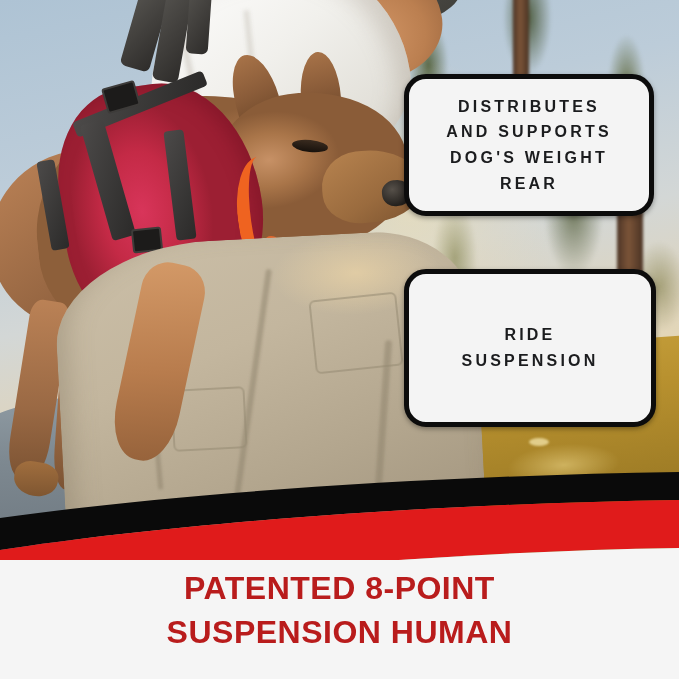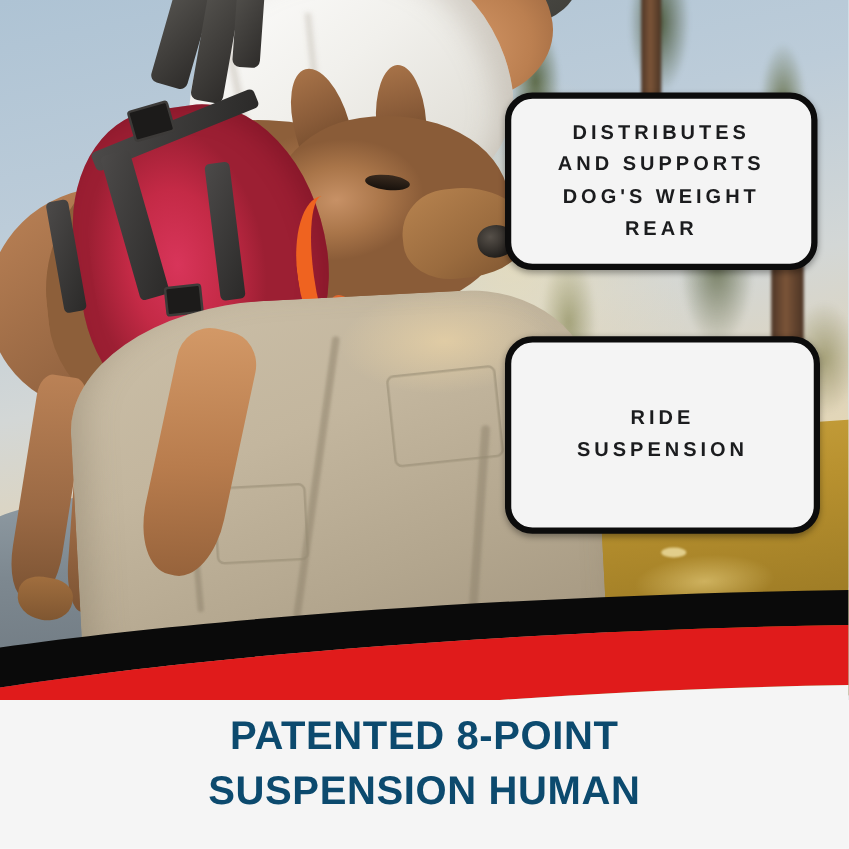--- a/index.html
+++ b/index.html
@@ -313,21 +313,21 @@
     align-items: center;
     justify-content: flex-start;
     padding-top: 6px;
     box-sizing: border-box;
   }
   .banner-line {
     font-family: "Liberation Sans", sans-serif;
     font-weight: bold;
     font-size: 32px;
     letter-spacing: 0.5px;
-    color: #0c4a6e;
+    color: #b91c1c;
     line-height: 1.38;
     text-align: left;
     white-space: nowrap;
   }
 
   
   .callout {
     position: absolute;
     background: #f4f4f4;
     border: 5px solid #0c0c0c;

